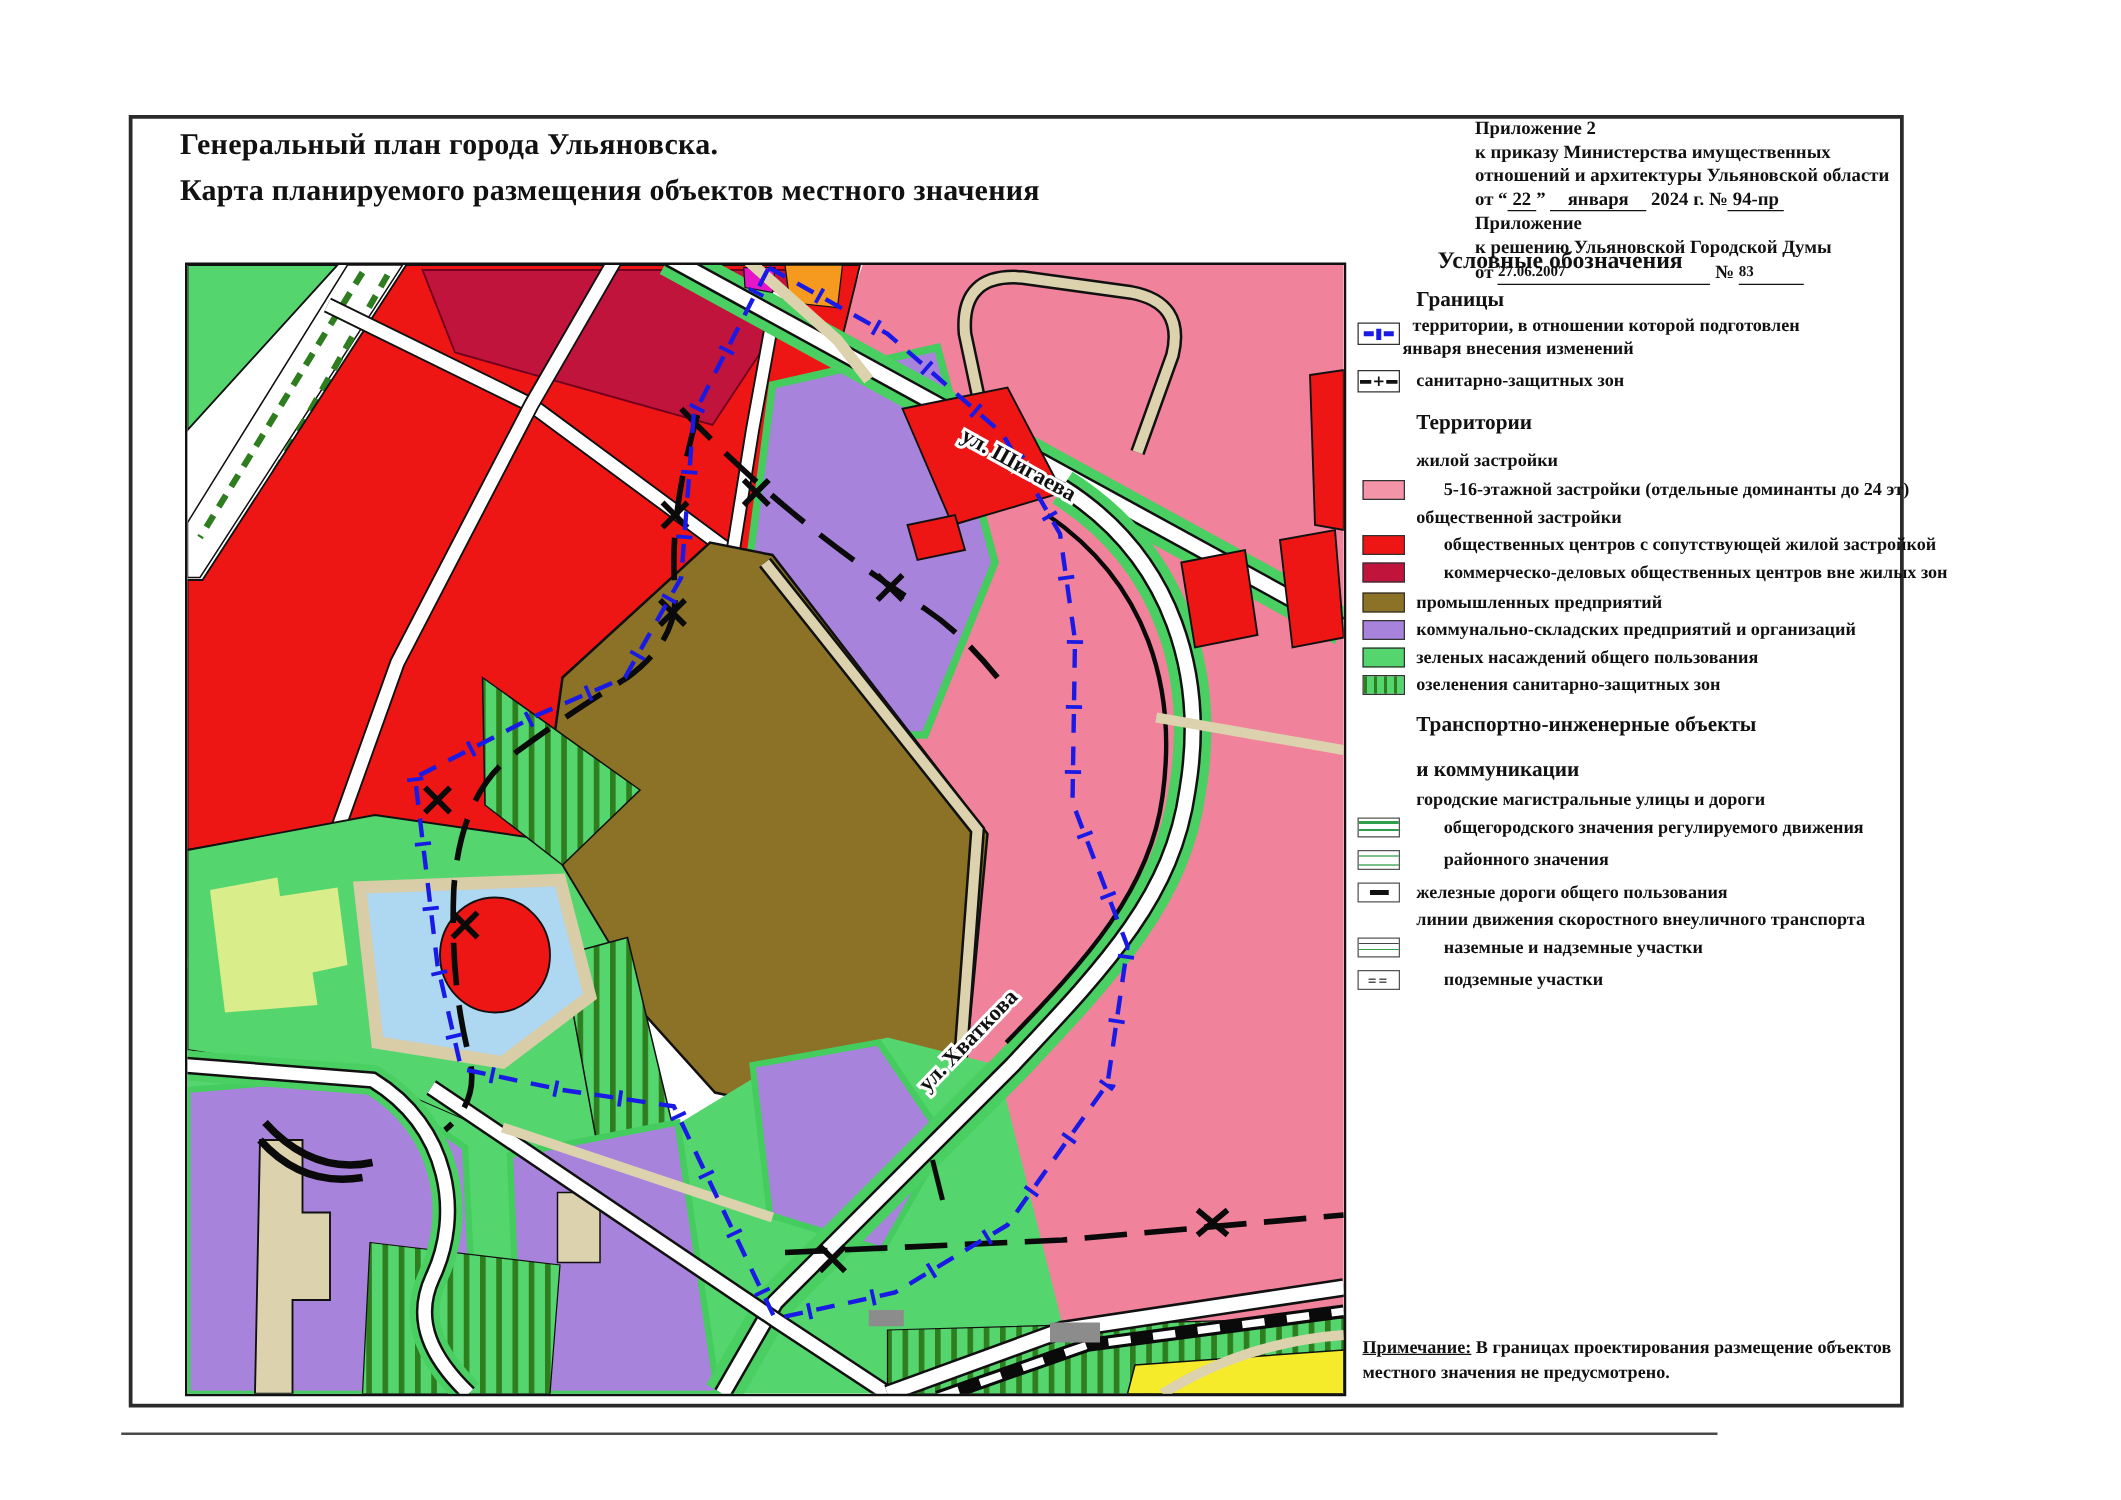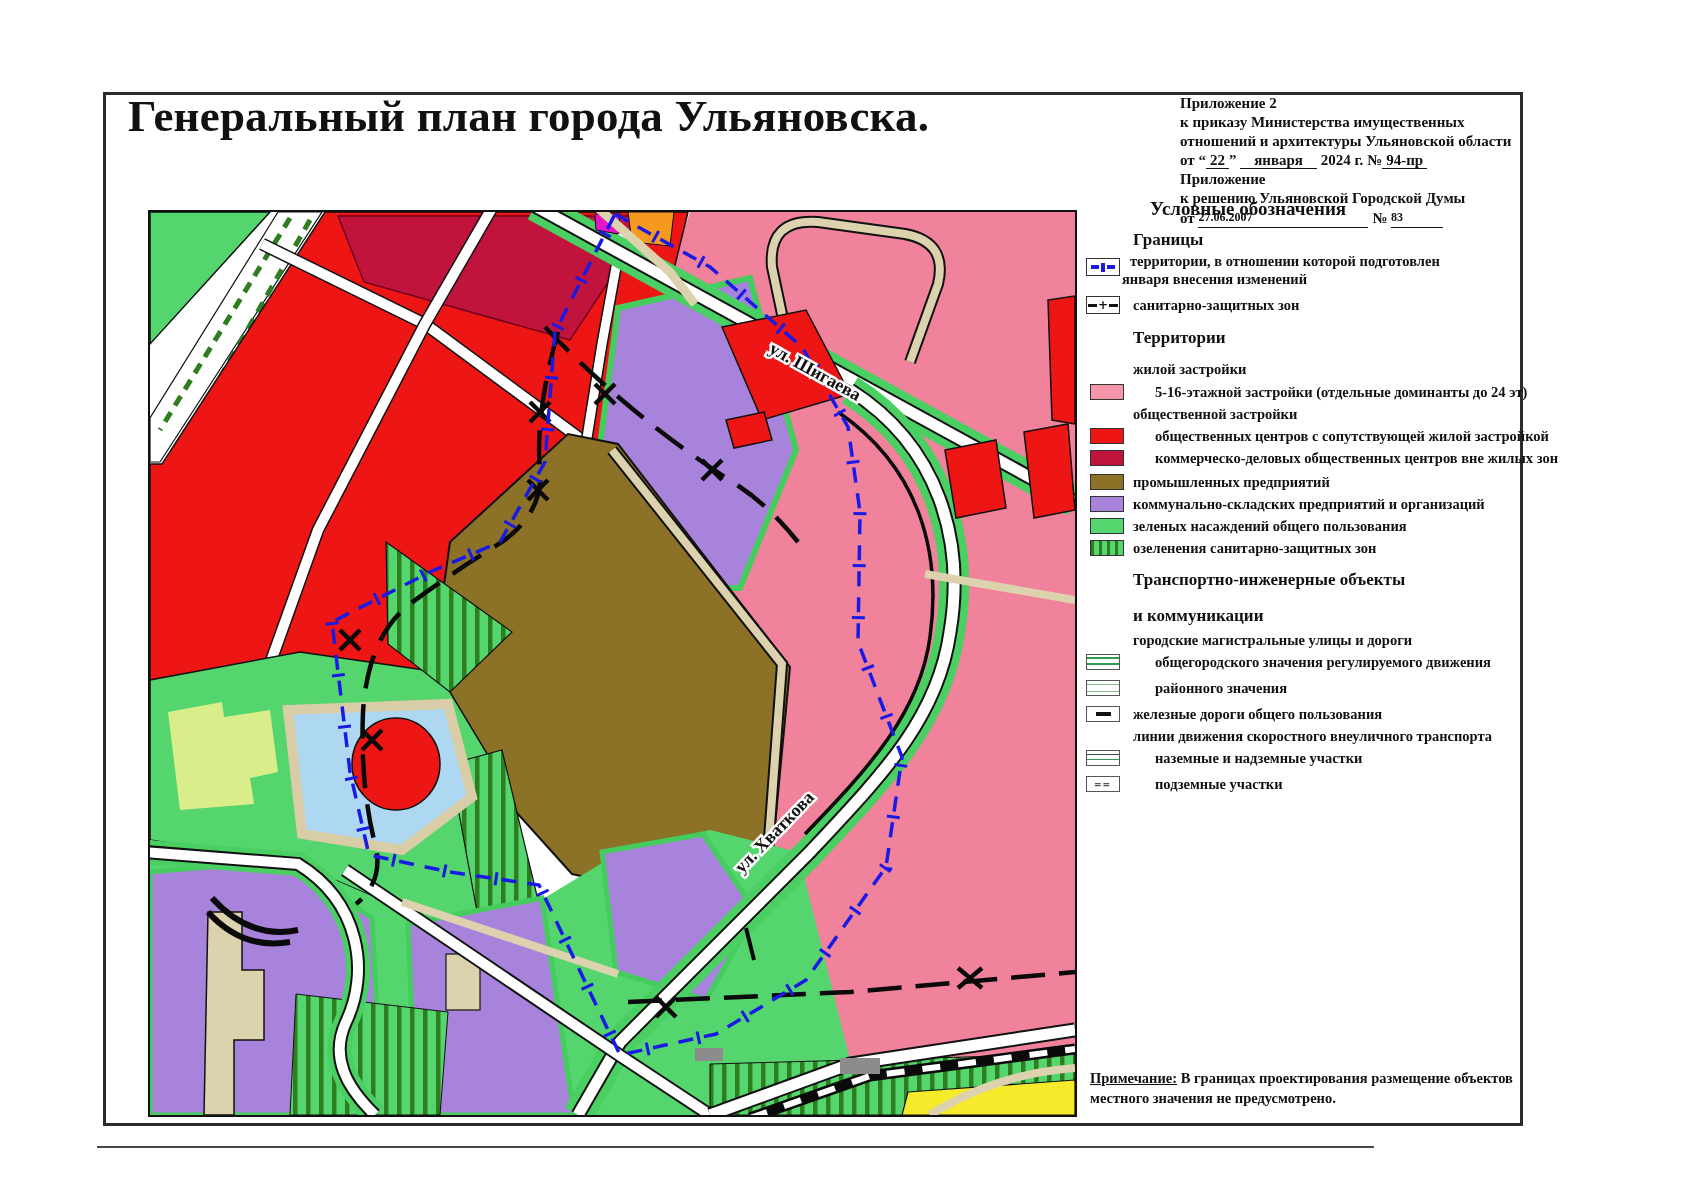--- a/index.html
+++ b/index.html
@@ -2,21 +2,21 @@
 <html><head>
 <meta charset="utf-8">
 <style>
   html,body{margin:0;padding:0;background:#fff;}
   body{width:1697px;height:1200px;position:relative;font-family:"Liberation Serif",serif;color:#111;overflow:hidden;}
   .abs{position:absolute;}
   
   .frame{left:103px;top:92px;width:1414px;height:1028px;border:3px solid #2b2b2b;background:#fff;}
   .bottom-rule{left:97px;top:1146px;width:1277px;border-top:2px solid #4a4a4a;height:0;}
   
-  .title{left:128px;top:98px;width:1040px;font-size:45px;font-weight:bold;line-height:37px;letter-spacing:.2px;}
+  .title{left:144px;top:98px;width:1040px;font-size:24px;font-weight:bold;line-height:37px;letter-spacing:.2px;}
   
   .appendix{left:1180px;top:94px;width:352px;font-size:15px;font-weight:bold;line-height:19px;}
   .appendix .u{border-bottom:1.6px solid #111;padding:0 4px;}
   .appendix .blank{display:inline-block;border-bottom:1.6px solid #111;text-align:left;font-weight:bold;font-size:12px;vertical-align:bottom;}
   
   .legend{left:1086px;top:198px;width:445px;font-size:14.5px;font-weight:bold;}
   .legend .row{position:absolute;left:0;}
   .lg-head{font-size:19px;}
   .lg-sec{font-size:17px;}
   .lbl{position:absolute;white-space:nowrap;}
@@ -44,20 +44,21 @@
   .mapwrap{left:148px;top:210px;width:925px;height:903px;border:2px solid #111;box-sizing:content-box;background:#fff;}
 </style>
 </head>
 <body>
 
 <div class="abs frame"></div>
 <div class="abs bottom-rule"></div>
 
 <div class="abs title">
   <div>Генеральный план города Ульяновска.</div>
+  <div>Карта планируемого размещения объектов местного значения</div>
 </div>
 
 <div class="abs appendix">
   <div>Приложение  2</div>
   <div>к приказу Министерства имущественных</div>
   <div>отношений и архитектуры Ульяновской области</div>
   <div>
     <span>от “</span><span class="u">22</span><span>”</span>
     <span class="u" style="padding:0 14px;">января</span>
     <span>2024 г. №</span><span class="u">94-пр</span>

